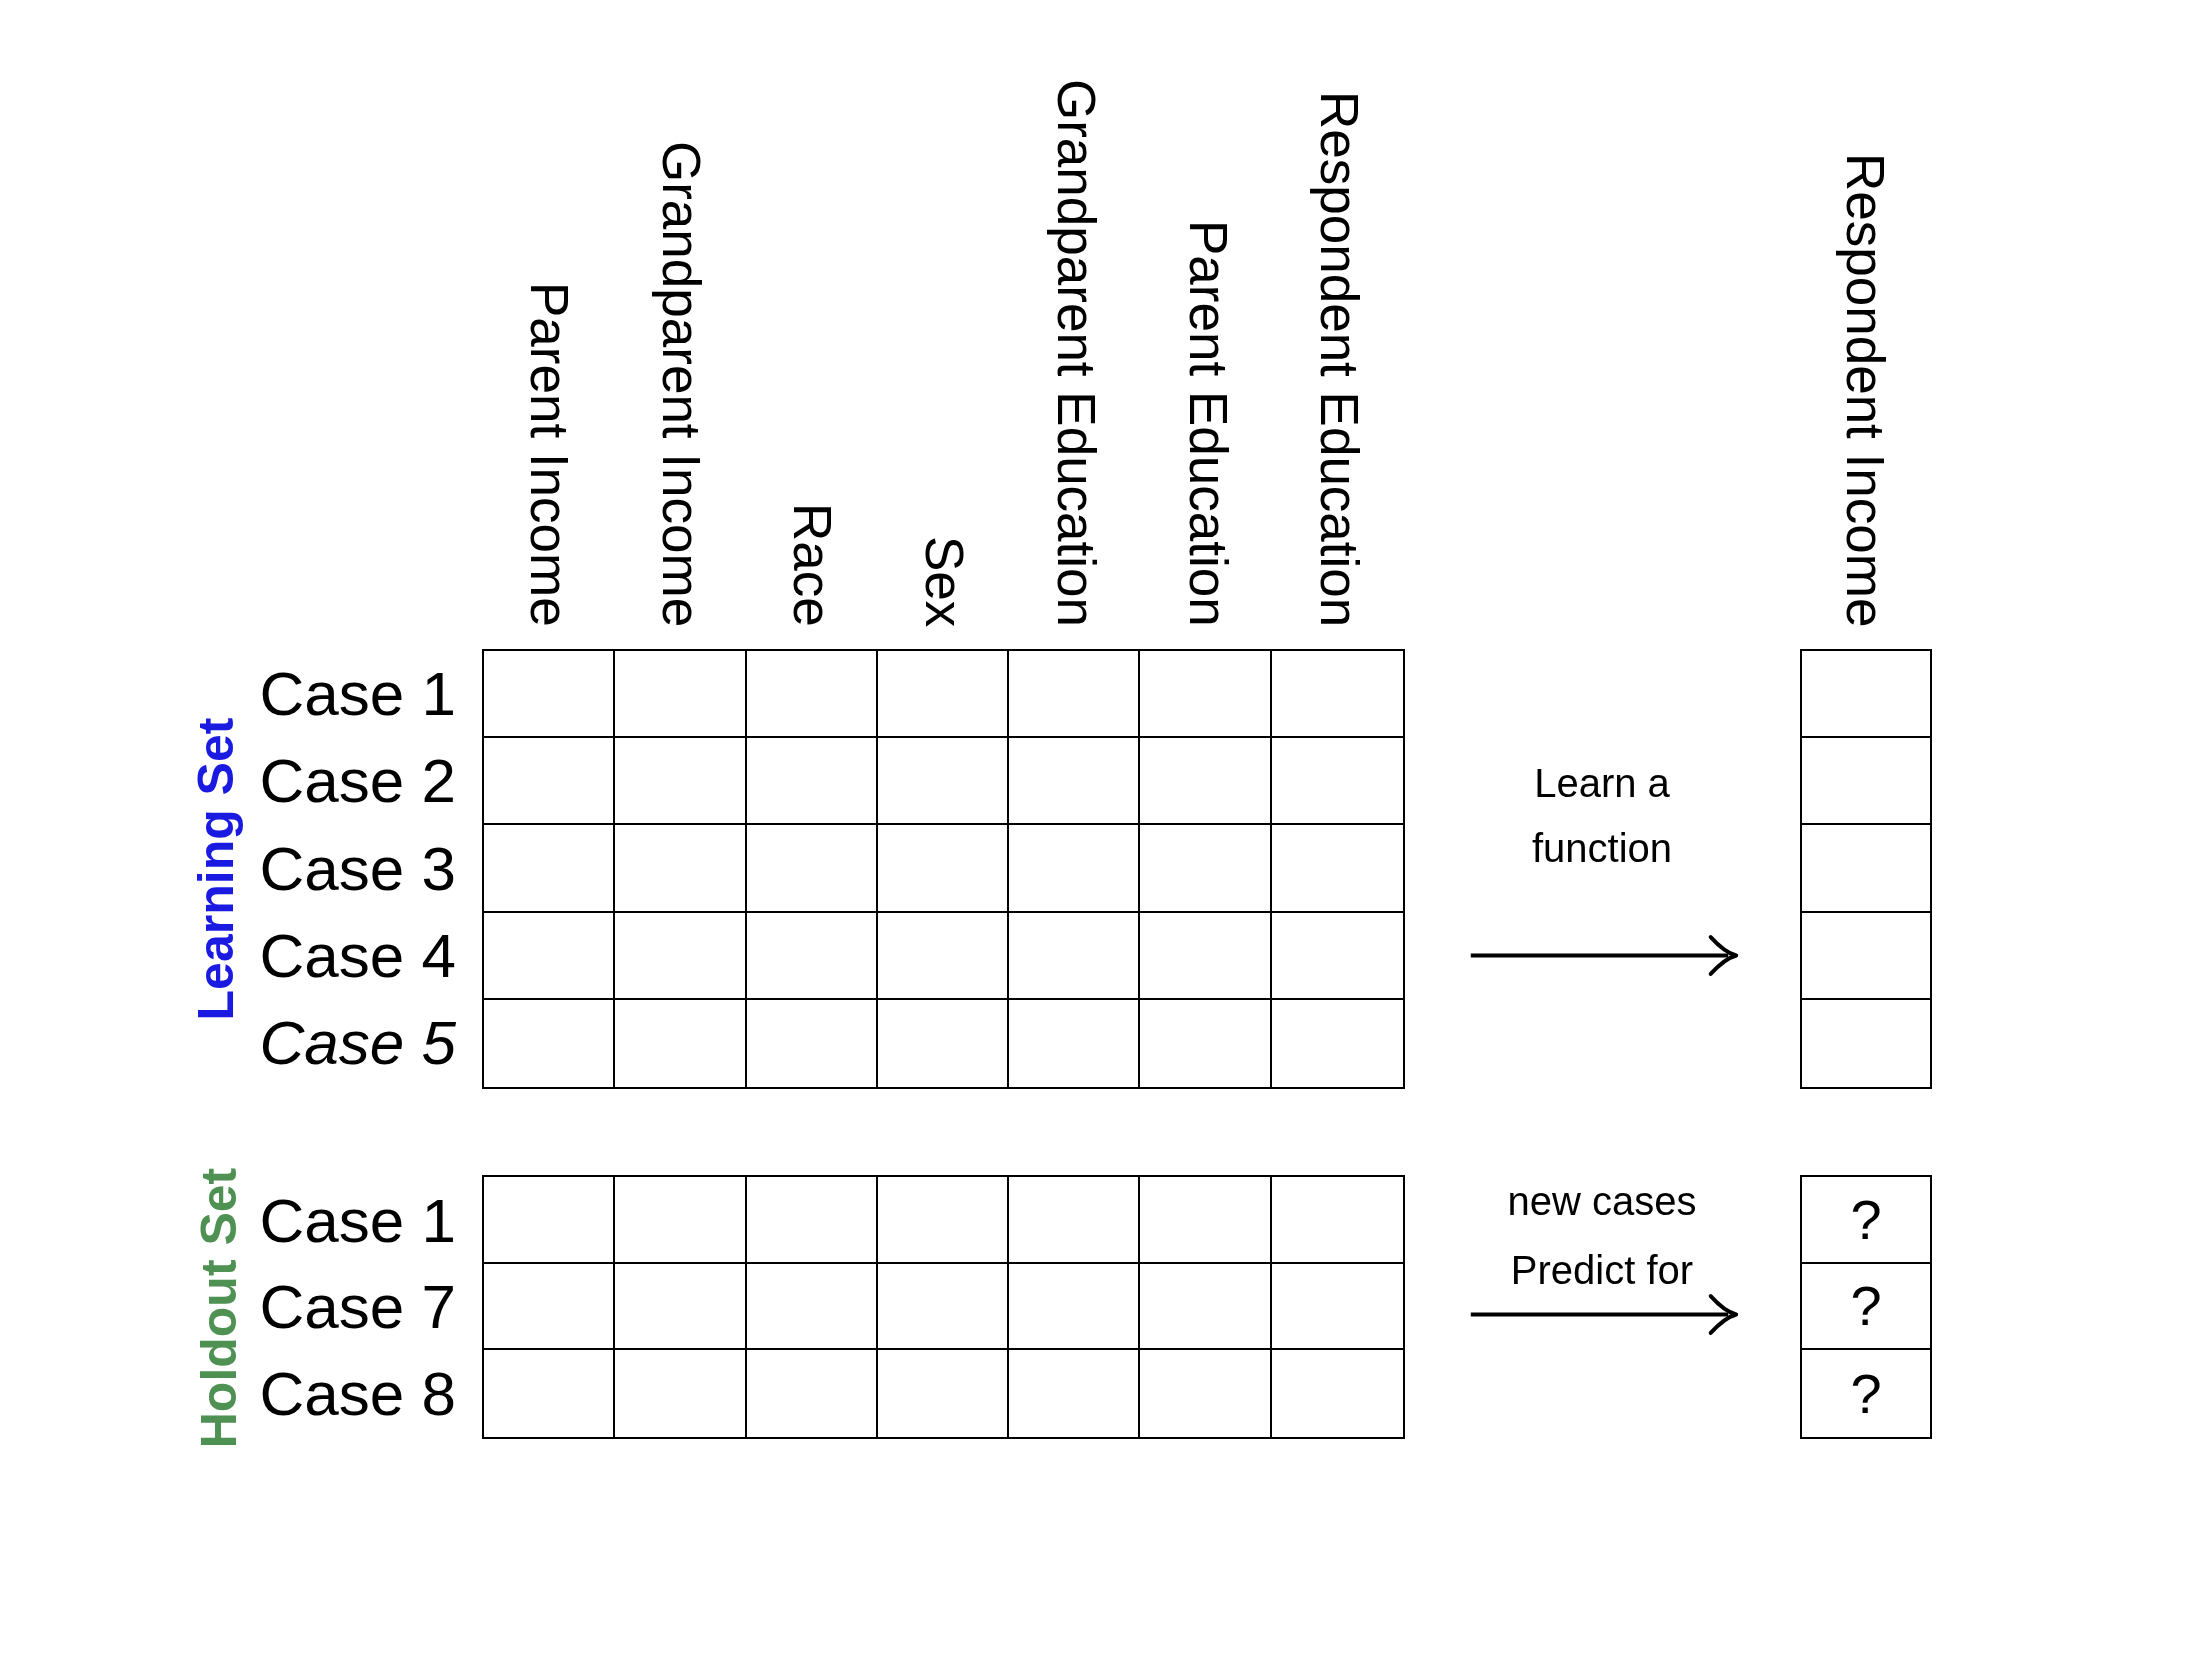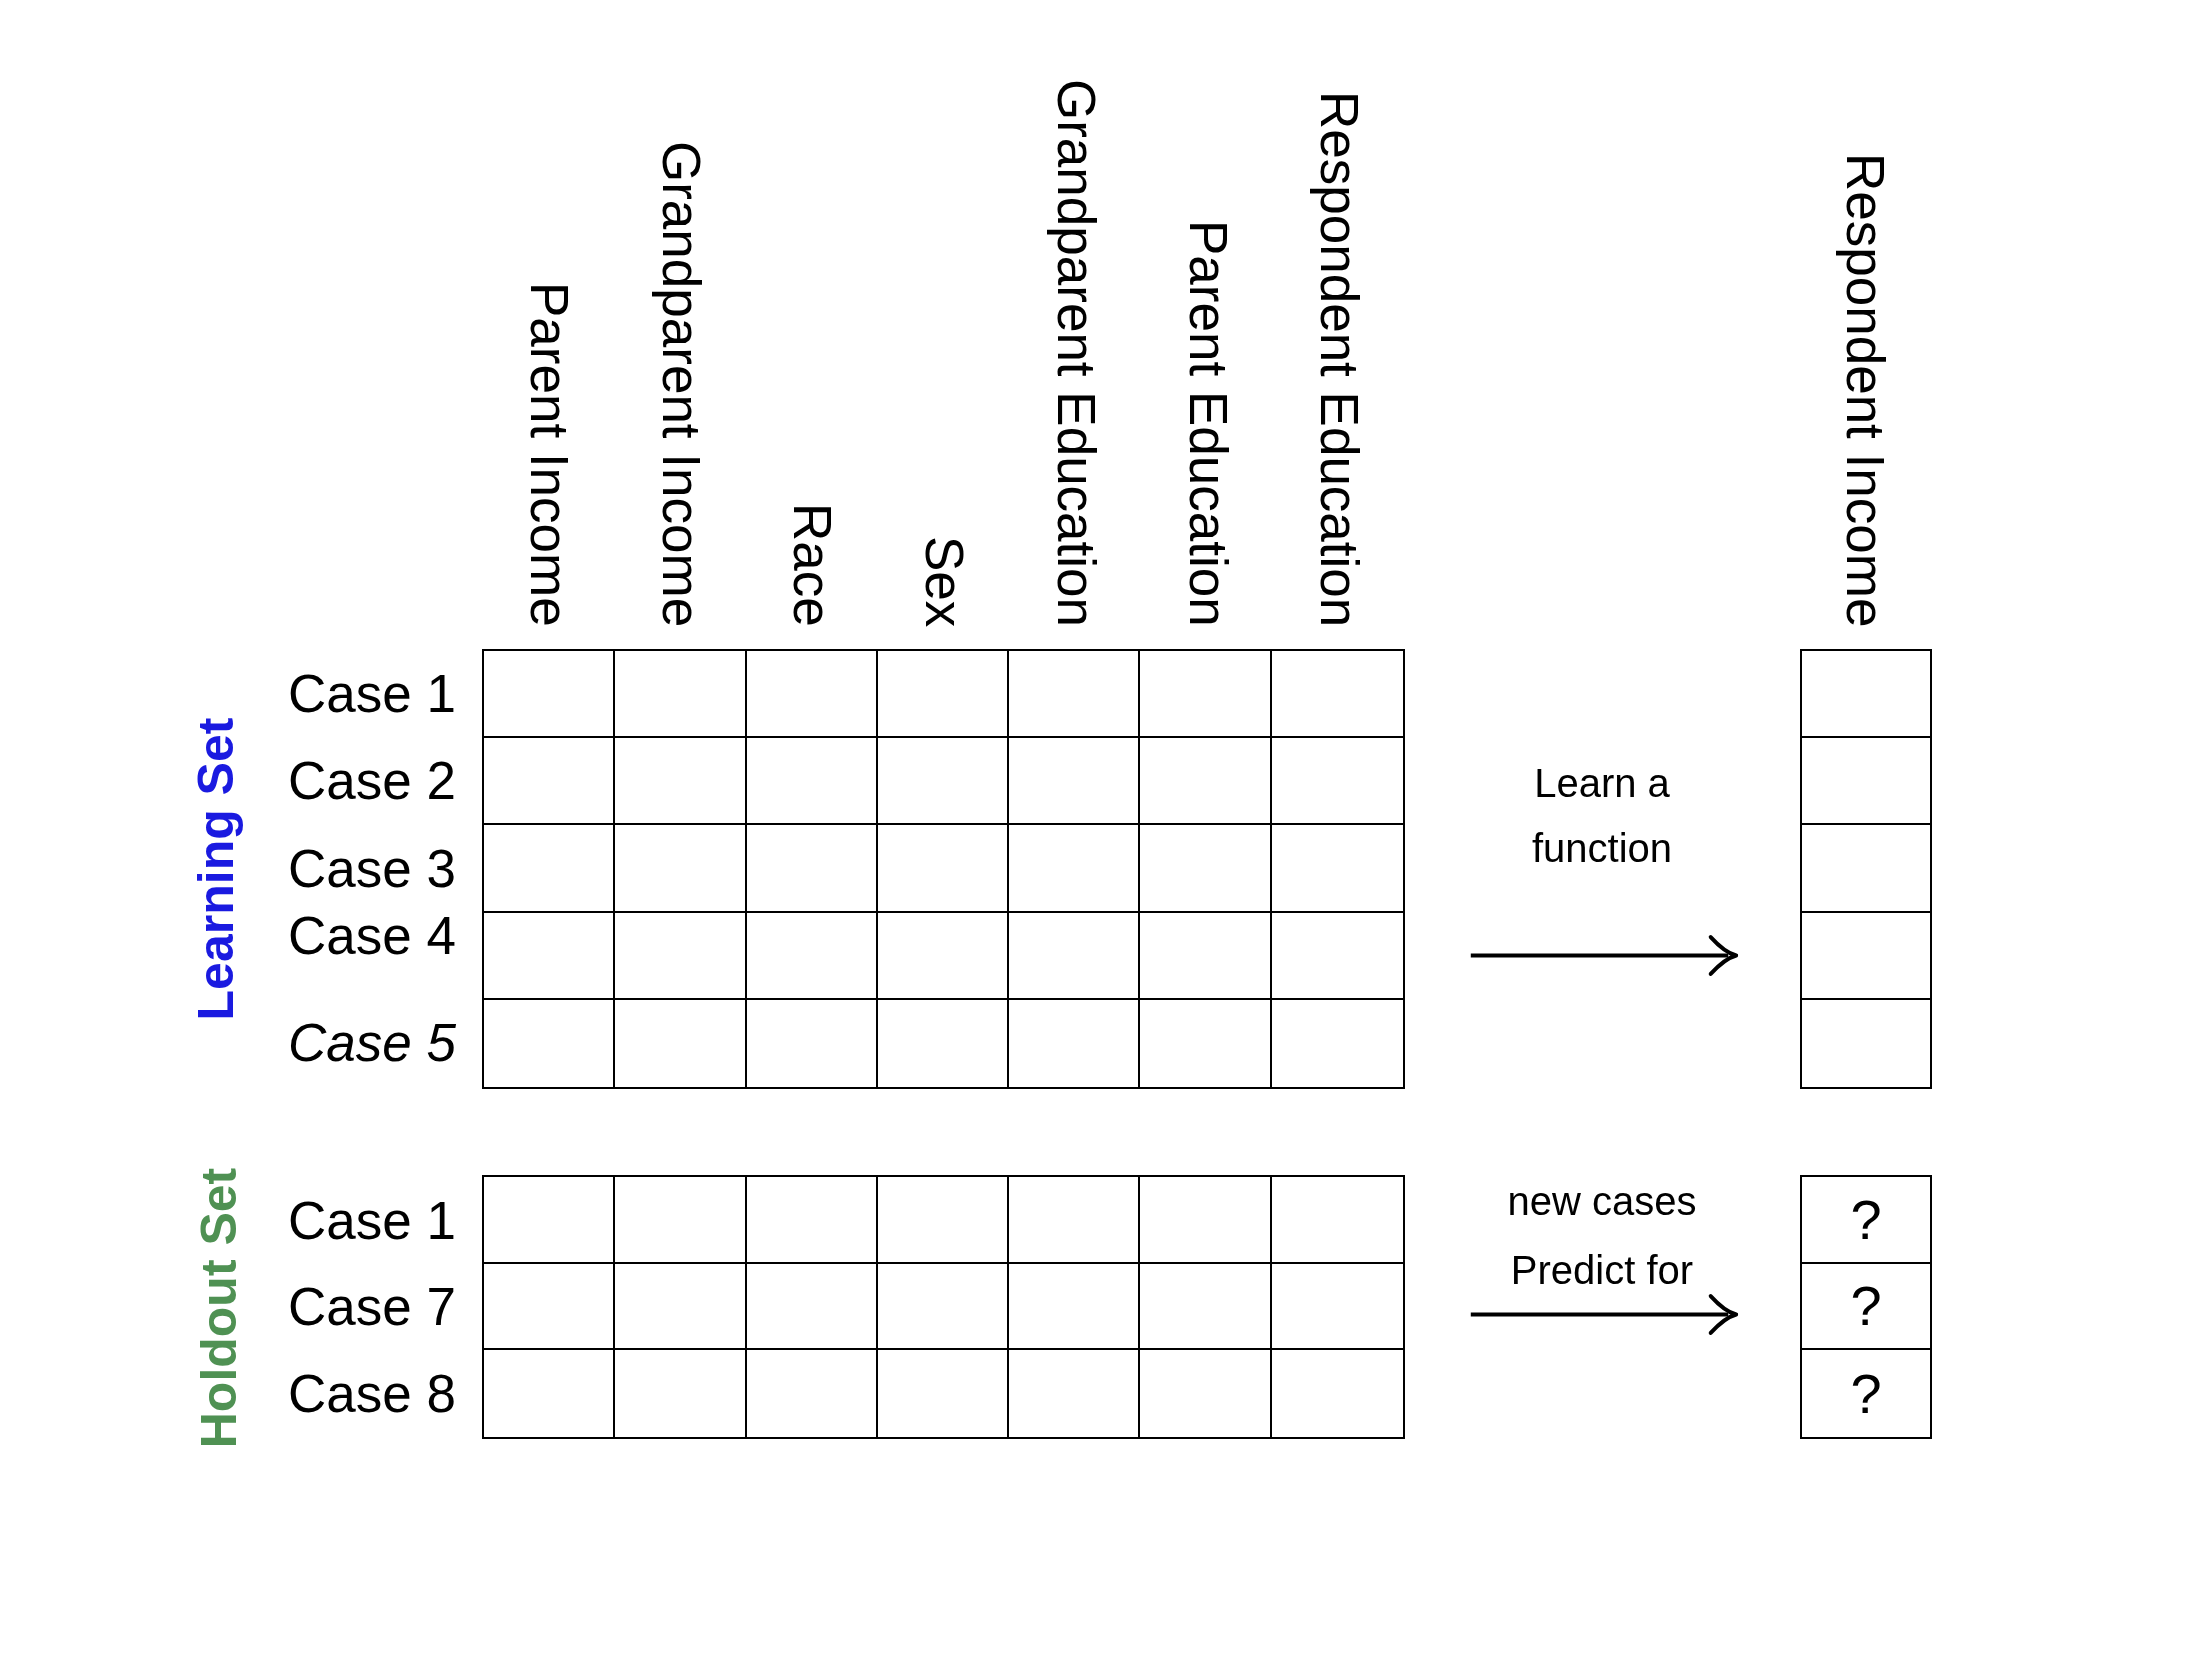--- a/index.html
+++ b/index.html
@@ -17,42 +17,42 @@
   }
   .cell.last-col{border-right:none;}
   .cell.last-row{border-bottom:none;}
   .q-cell{font-size:56px;}
   .colhead{
     position:absolute;bottom:1031px;writing-mode:vertical-rl;
     font-size:53px;line-height:67px;white-space:nowrap;
   }
   .case-label{
     position:absolute;left:219px;width:237px;text-align:right;
-    font-size:53px;line-height:54px;transform:translateY(-50%);
+    font-size:62px;line-height:54px;transform:translateY(-50%);
   }
   .set-label{
     position:absolute;font-size:50px;font-weight:bold;white-space:nowrap;
     transform:translate(-50%,-50%) rotate(-90deg);
   }
   .arrow-label{position:absolute;text-align:center;font-size:40px;}
   .arrow-label .line{white-space:nowrap;}
   .arrow-svg{position:absolute;}
 </style>
 </head>
 <body>
 
 <div class="stage">
 
   <div class="set-label" style="left: 216px; top: 869px; color: rgb(26, 26, 224);">Learning Set</div>
   <div class="set-label" style="left: 219px; top: 1308px; color: rgb(79, 145, 83);">Holdout Set</div>
 
   <div class="case-label" style="top:694px;">Case 1</div>
   <div class="case-label" style="top:781px;">Case 2</div>
   <div class="case-label" style="top:869px;">Case 3</div>
-  <div class="case-label" style="top:936px;">Case 4</div>
+  <div class="case-label" style="top:956px;">Case 4</div>
   <div class="case-label" style="top:1043px;font-style:italic;">Case 5</div>
 
   <div class="case-label" style="top:1221px;">Case 1</div>
   <div class="case-label" style="top:1307px;">Case 7</div>
   <div class="case-label" style="top:1394px;">Case 8</div>
 
   <div class="colhead" style="left:516px;">Parent Income</div>
   <div class="colhead" style="left:648px;">Grandparent Income</div>
   <div class="colhead" style="left:779px;">Race</div>
   <div class="colhead" style="left:911px;">Sex</div>

